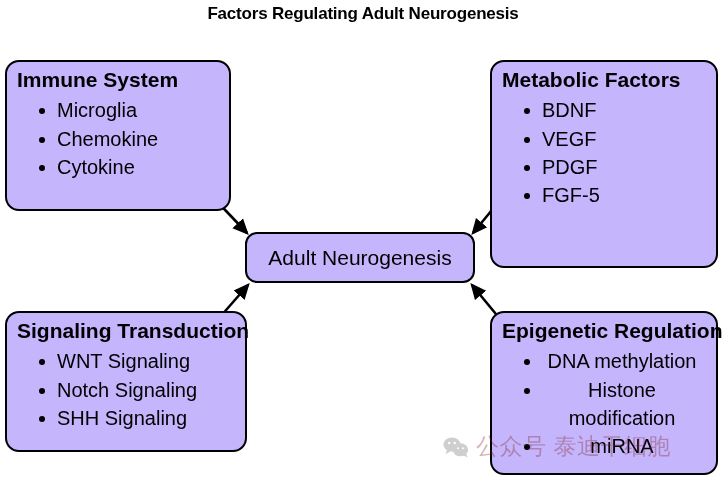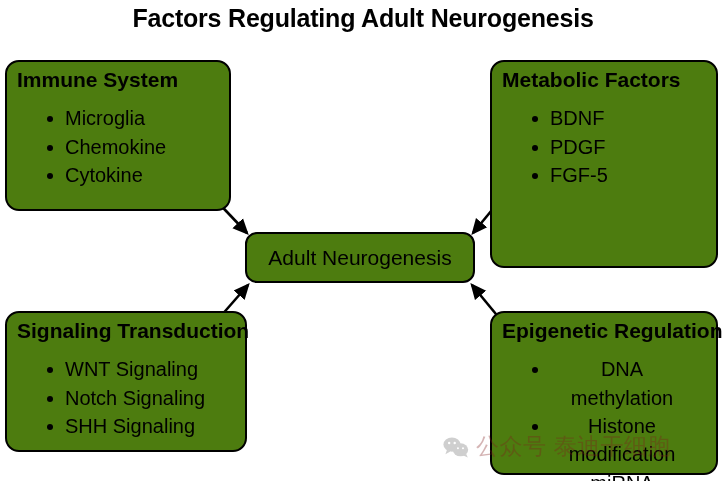--- a/index.html
+++ b/index.html
@@ -25,54 +25,54 @@
     height: 481px;
   }
 
   
   .page-title {
     position: absolute;
     left: 0;
     top: 4px;
     width: 726px;
     text-align: center;
-    font-size: 25px;
+    font-size: 17px;
     font-weight: bold;
     letter-spacing: -0.2px;
     color: #000;
   }
 
   
   .connectors {
     position: absolute;
     left: 0;
     top: 0;
     width: 726px;
     height: 481px;
     pointer-events: none;
   }
 
   
   .node {
     position: absolute;
-    background: #4d7c0f;
+    background: #c4b5fd;
     border: 2.5px solid #000000;
     border-radius: 14px;
     padding: 6px 10px 8px 10px;
   }
   .node-title {
     font-size: 21px;
     font-weight: bold;
     line-height: 1.15;
     white-space: nowrap;
     margin-bottom: 2px;
   }
   .node-list {
     list-style: none;
-    margin: 12px;
+    margin: 4px;
     padding: 0 0 0 14px;
   }
   .node-list li {
     position: relative;
     font-size: 20px;
     line-height: 1.42;
     padding-left: 22px;
   }
   .node-list li::before {
     content: "";
@@ -164,20 +164,21 @@
       <li>Microglia</li>
       <li>Chemokine</li>
       <li>Cytokine</li>
     </ul>
   </div>
 
   <div class="node" id="node-metabolic-factors">
     <div class="node-title">Metabolic Factors</div>
     <ul class="node-list">
       <li>BDNF</li>
+      <li>VEGF</li>
       <li>PDGF</li>
       <li>FGF-5</li>
     </ul>
   </div>
 
   <div class="node" id="node-adult-neurogenesis">
     <span class="center-label">Adult Neurogenesis</span>
   </div>
 
   <div class="node" id="node-signaling-transduction">

